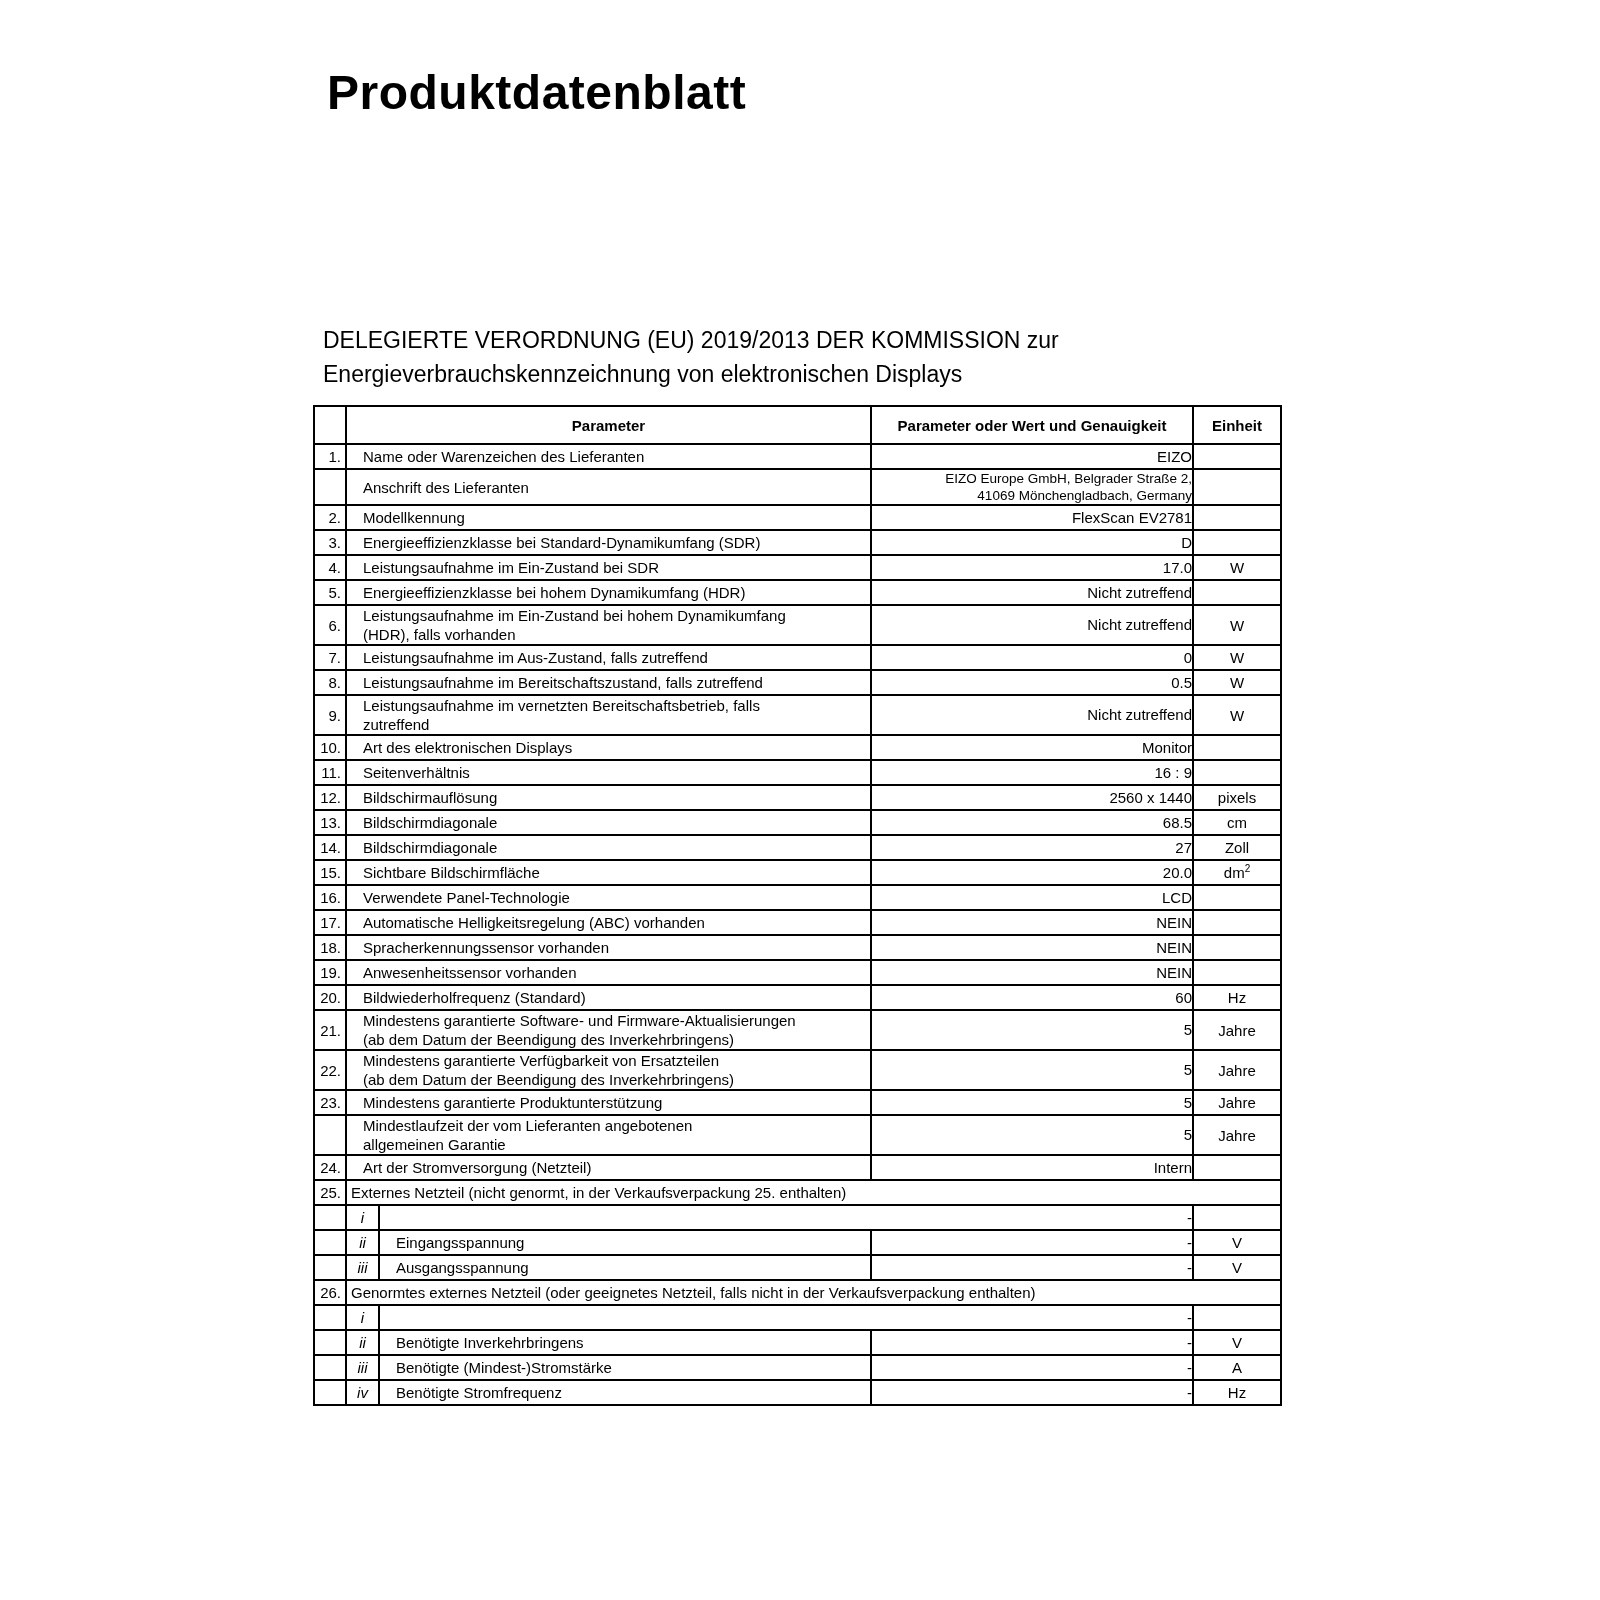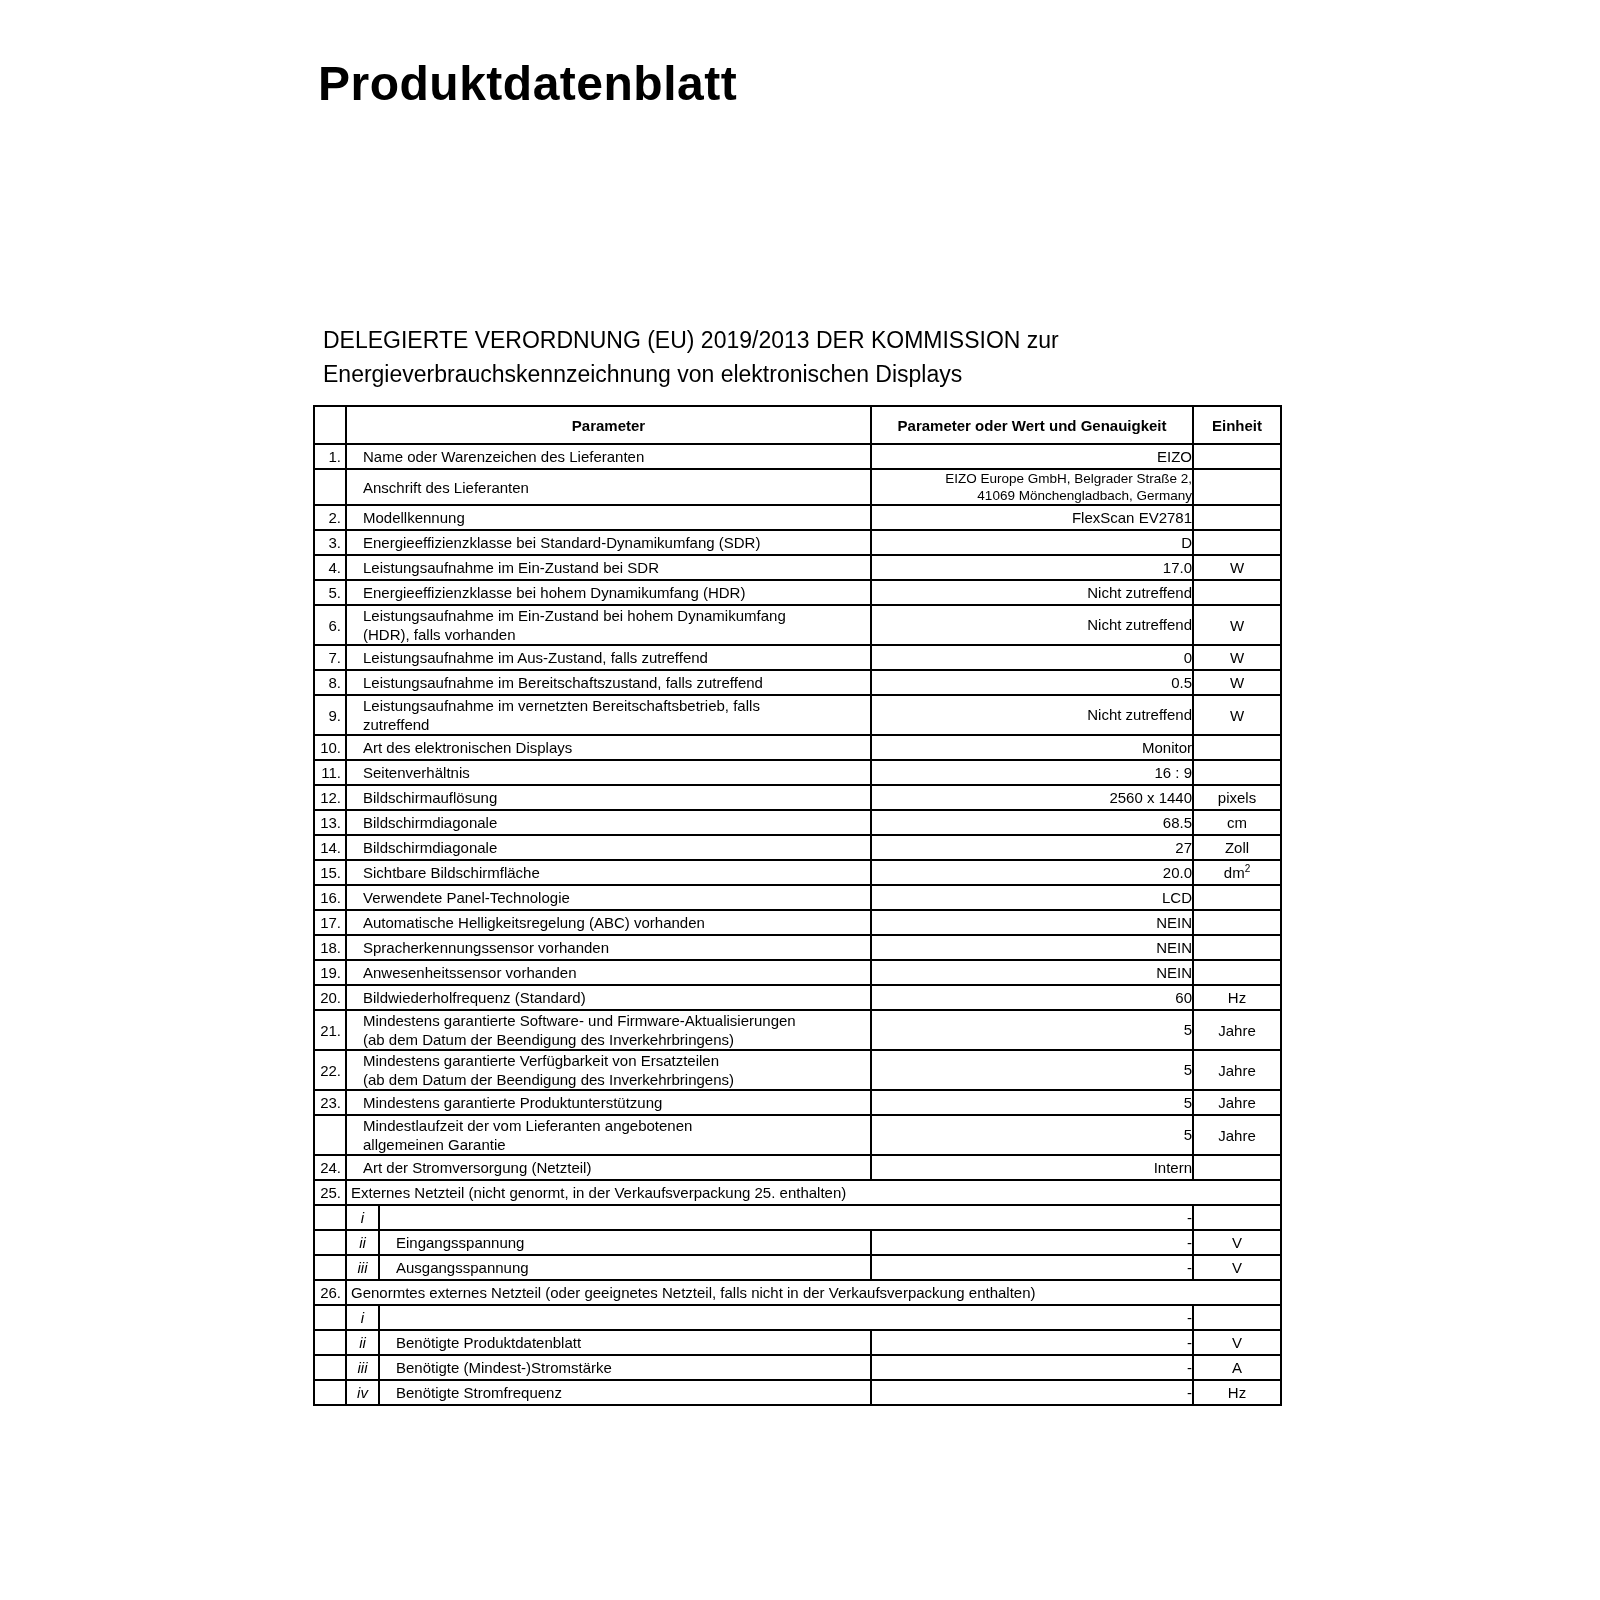--- a/index.html
+++ b/index.html
@@ -1,21 +1,21 @@
 <!DOCTYPE html>
 <html><head>
 <meta charset="utf-8">
 <style>
   html, body { margin:0; padding:0; }
   body {
     width:1600px; height:1600px; background:#ffffff; color:#000000;
     font-family:"Liberation Sans", sans-serif; position:relative; overflow:hidden;
   }
   .doc-title {
-    position:absolute; left:318px; top:58px; margin:0;
+    position:absolute; left:318px; top:58px; margin:9px;
     font-size:48px; font-weight:bold; line-height:1.1; letter-spacing:0.5px;
   }
   .reg-heading {
     position:absolute; left:323px; top:323px;
     font-size:23px; font-weight:normal; line-height:34px;
   }
   table.spec-table {
     position:absolute; left:313px; top:405px;
     width:967px; border-collapse:collapse; table-layout:fixed;
   }
@@ -259,21 +259,21 @@
       </tr>
       <tr>
         <td class="c-num"></td>
         <td class="c-roman">i</td>
         <td class="c-value" colspan="2">-</td>
         <td class="c-unit"></td>
       </tr>
       <tr>
         <td class="c-num"></td>
         <td class="c-roman">ii</td>
-        <td class="c-param">Benötigte Produktdatenblatt</td>
+        <td class="c-param">Benötigte Inverkehrbringens</td>
         <td class="c-value">-</td>
         <td class="c-unit">V</td>
       </tr>
       <tr>
         <td class="c-num"></td>
         <td class="c-roman">iii</td>
         <td class="c-param">Benötigte (Mindest-)Stromstärke</td>
         <td class="c-value">-</td>
         <td class="c-unit">A</td>
       </tr>

